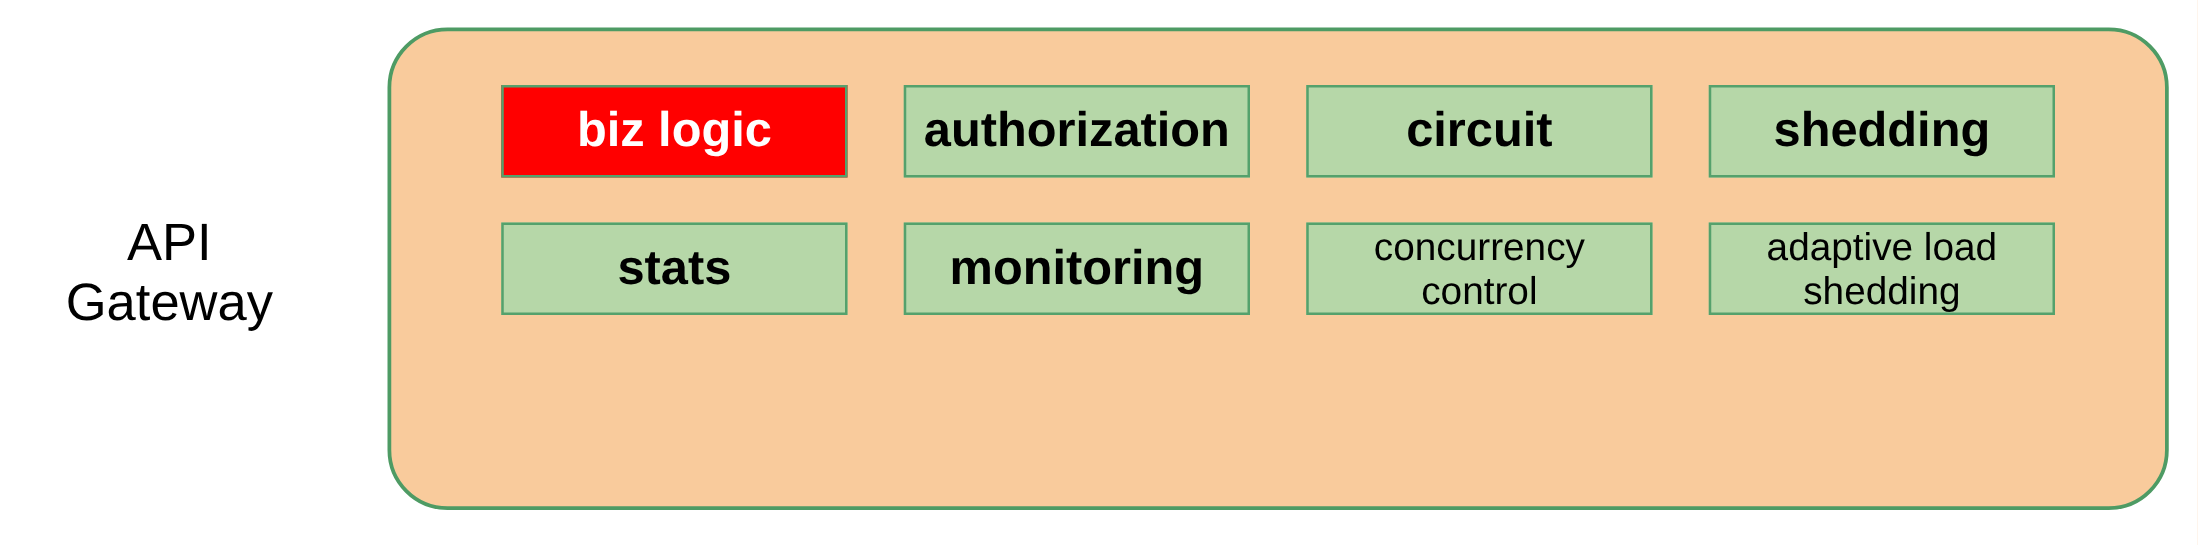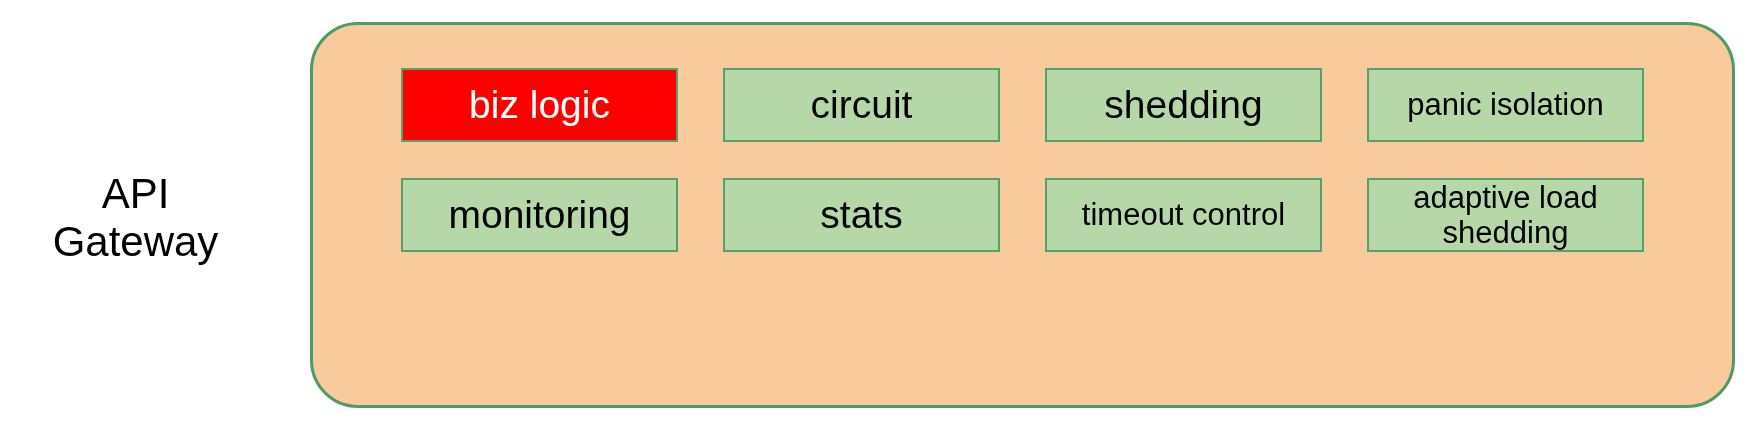--- a/index.html
+++ b/index.html
@@ -54,43 +54,44 @@
     background: var(--cell-fill);
     border: 2px solid var(--cell-border);
     color: var(--text-color);
     display: flex;
     align-items: center;
     justify-content: center;
     text-align: center;
     white-space: pre-line;
     line-height: 1.13;
   }
-  .cell.large { font-size: 39px; }
+  .cell.large { font-size: 39px; font-weight: bold; }
   .cell.small { font-size: 31px; }
   .cell.highlight {
     background: var(--highlight-fill);
     color: var(--highlight-text);
   }
 </style>
 </head>
 <body>
 
 <div class="canvas">
 
   <div class="gateway-label">API
 Gateway</div>
 
   <div class="gateway-container">
 
     <div class="cell large highlight">biz logic</div>
+    <div class="cell large">authorization</div>
     <div class="cell large">circuit</div>
     <div class="cell large">shedding</div>
 
-    <div class="cell small">panic isolation</div>
+    <div class="cell large">stats</div>
     <div class="cell large">monitoring</div>
-    <div class="cell large">stats</div>
+    <div class="cell small">concurrency
+control</div>
 
-    <div class="cell small">timeout control</div>
     <div class="cell small">adaptive load
 shedding</div>
 
   </div>
 </div>
 
 </body></html>

